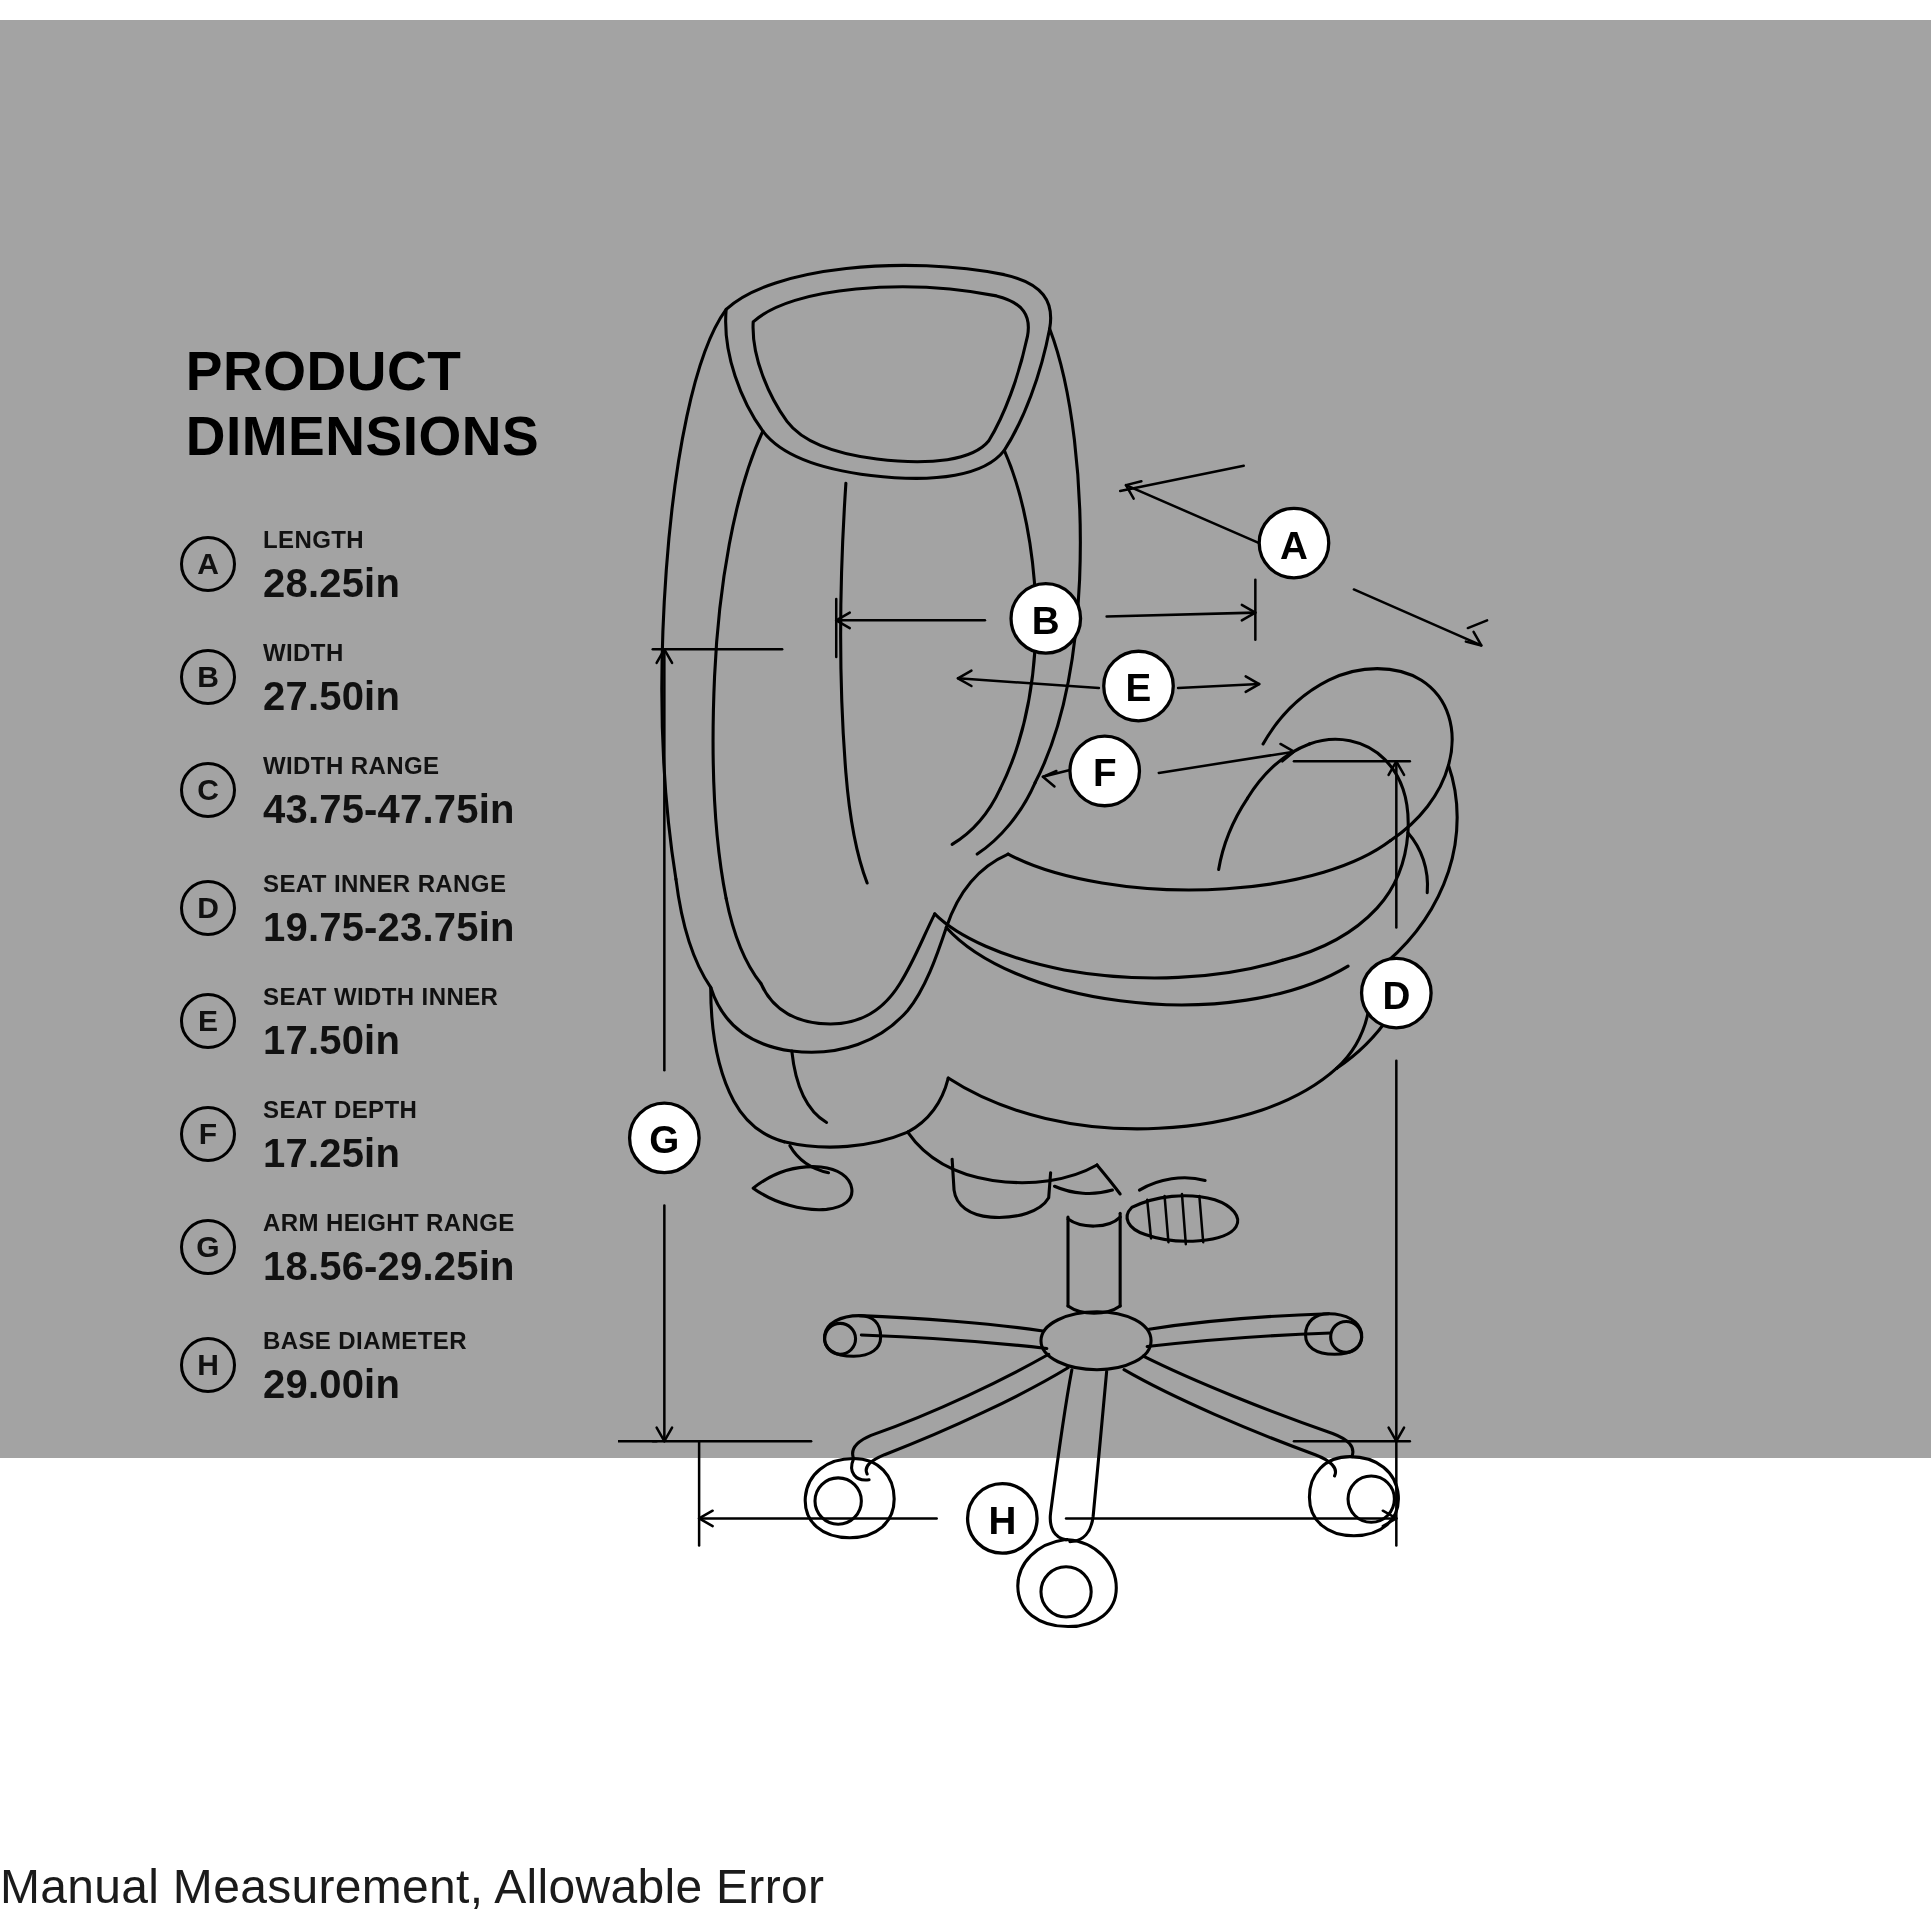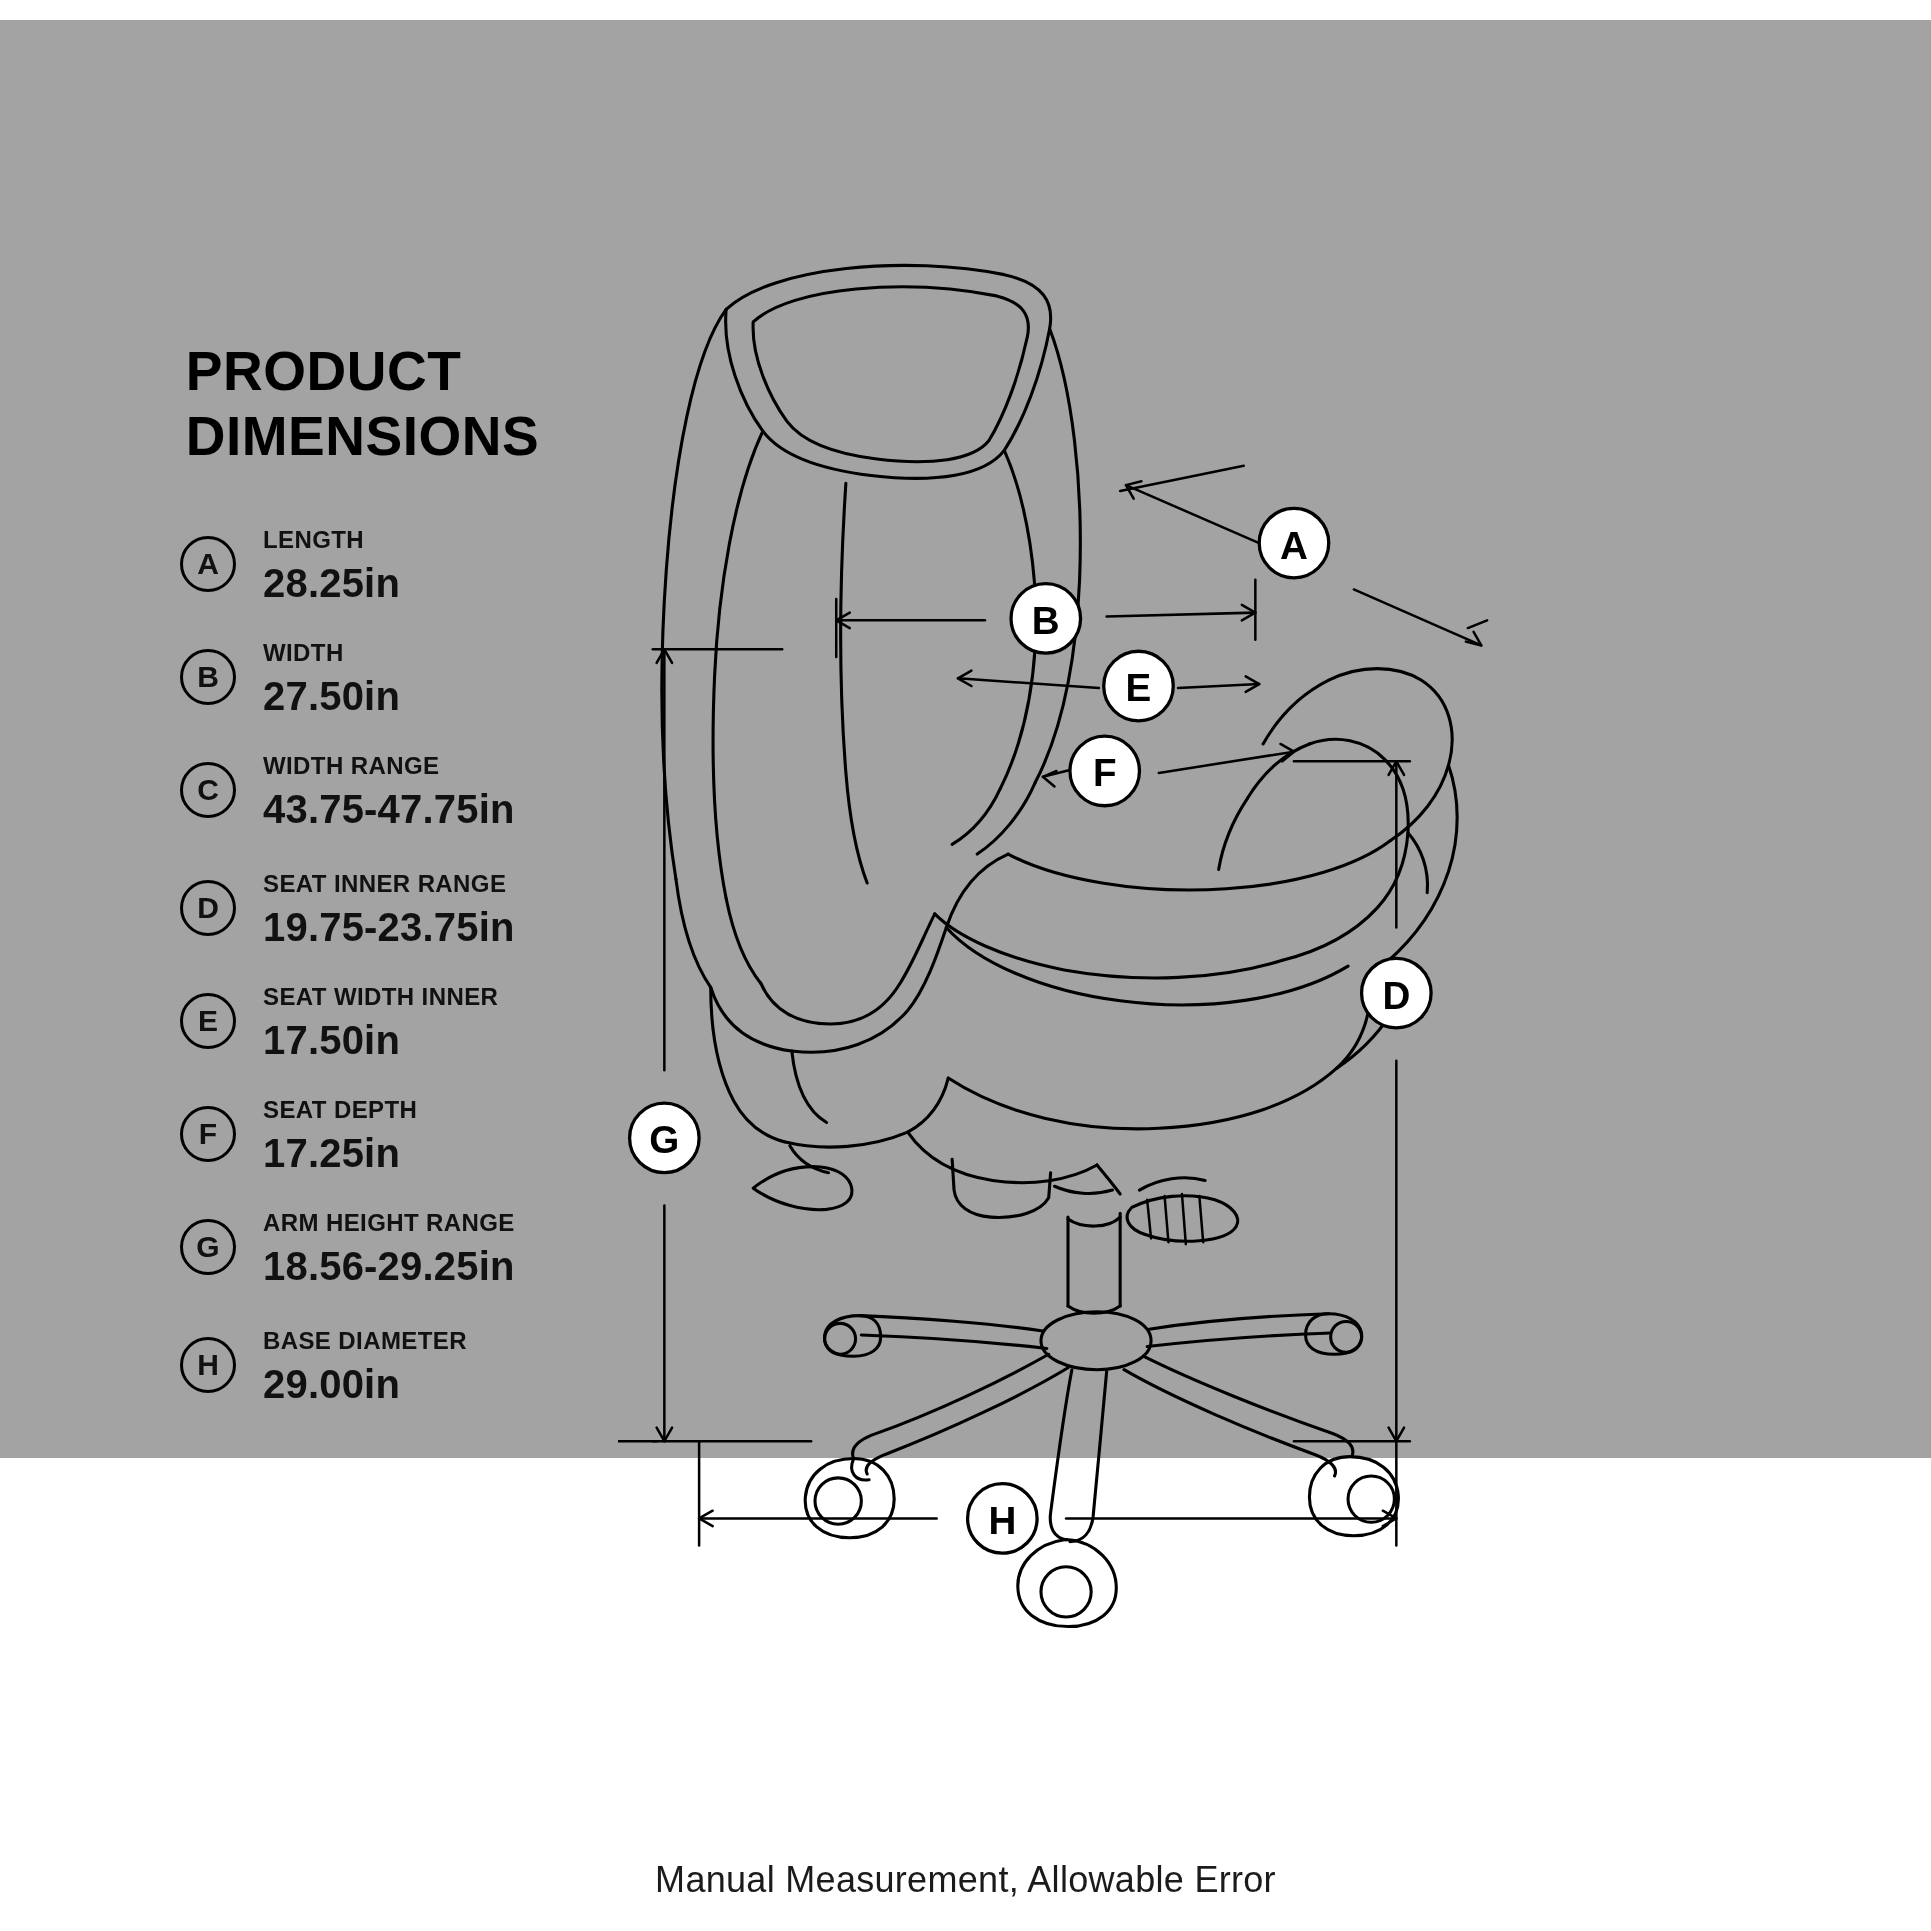--- a/index.html
+++ b/index.html
@@ -82,22 +82,21 @@
     white-space: nowrap;
   }
   .legend-row.gap { margin-top: 35px; }
 
   
   .caption {
     position: absolute;
     left: 0;
     top: 1839px;
     width: 1931px;
-    text-align: center;
-    font-size: 36px;
+    font-size: 48px;
     color: #1b1b1b;
     letter-spacing: 0.3px;
   }
 
   
   #drawing {
     position: absolute;
     left: 618px;
     top: 241px;
     width: 1294px;

